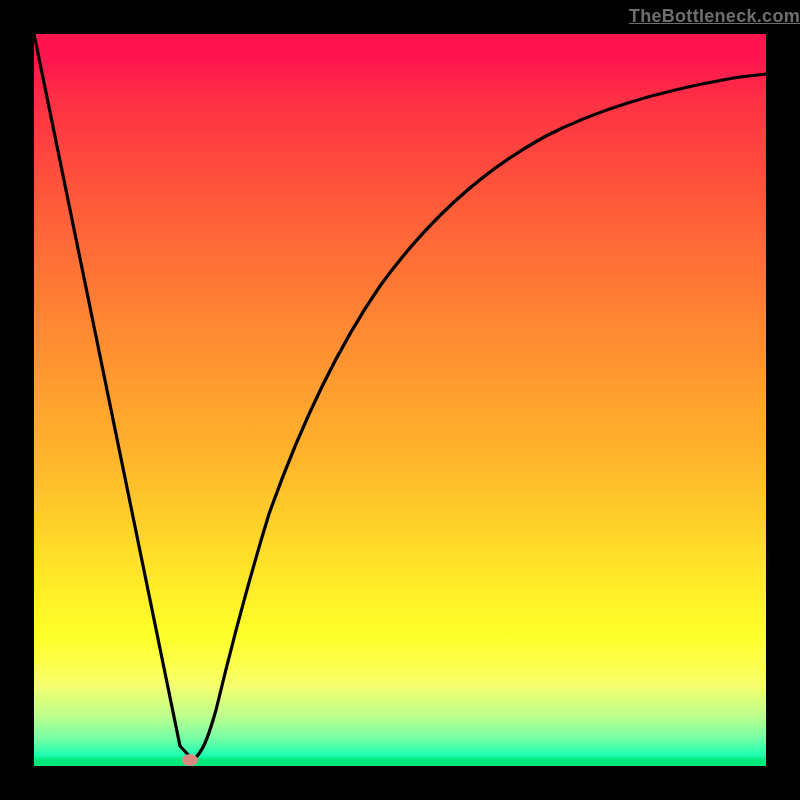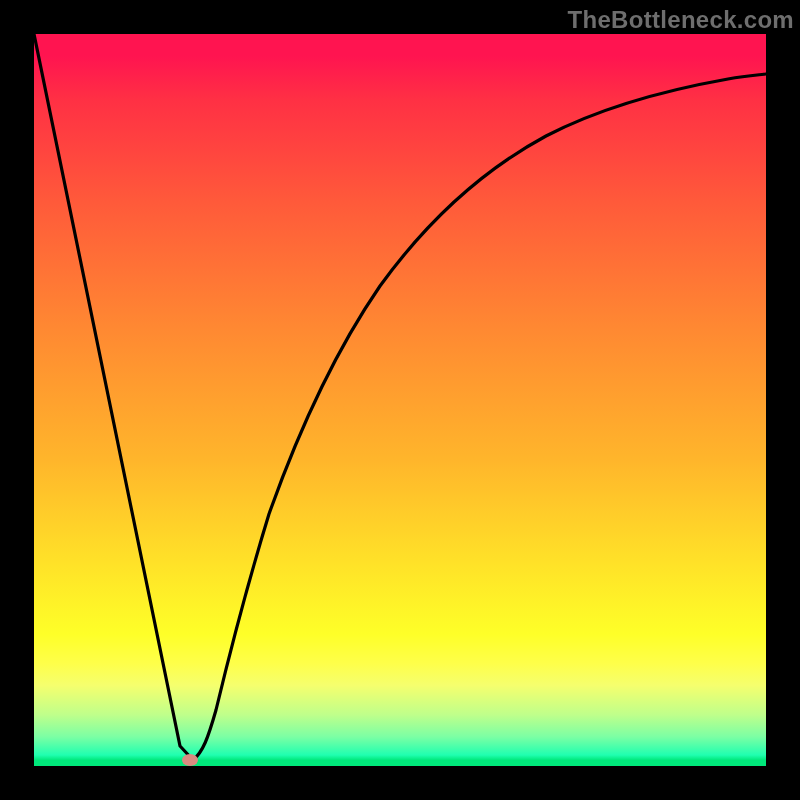--- a/index.html
+++ b/index.html
@@ -36,27 +36,28 @@
       #bfff8b 93%,
       #7cffa4 96%,
       #20ffb0 98.5%,
       #00e87b 99.2%,
       #00e87b 100%
     );
   }
   .attrib {
     position: absolute;
     top: 6px;
-    right: 6px;
+    right: 0;
     font-family: Arial, Helvetica, sans-serif;
-    font-size: 24px;
+    font-size: 18px;
     font-weight: 600;
     color: #6e6e6e;
     letter-spacing: 0.3px;
     user-select: none;
+    text-decoration: underline;
   }
   svg.curve {
     position: absolute;
     inset: 0;
   }
   .dot {
     position: absolute;
     width: 16px;
     height: 12px;
     background: #d98b81;

